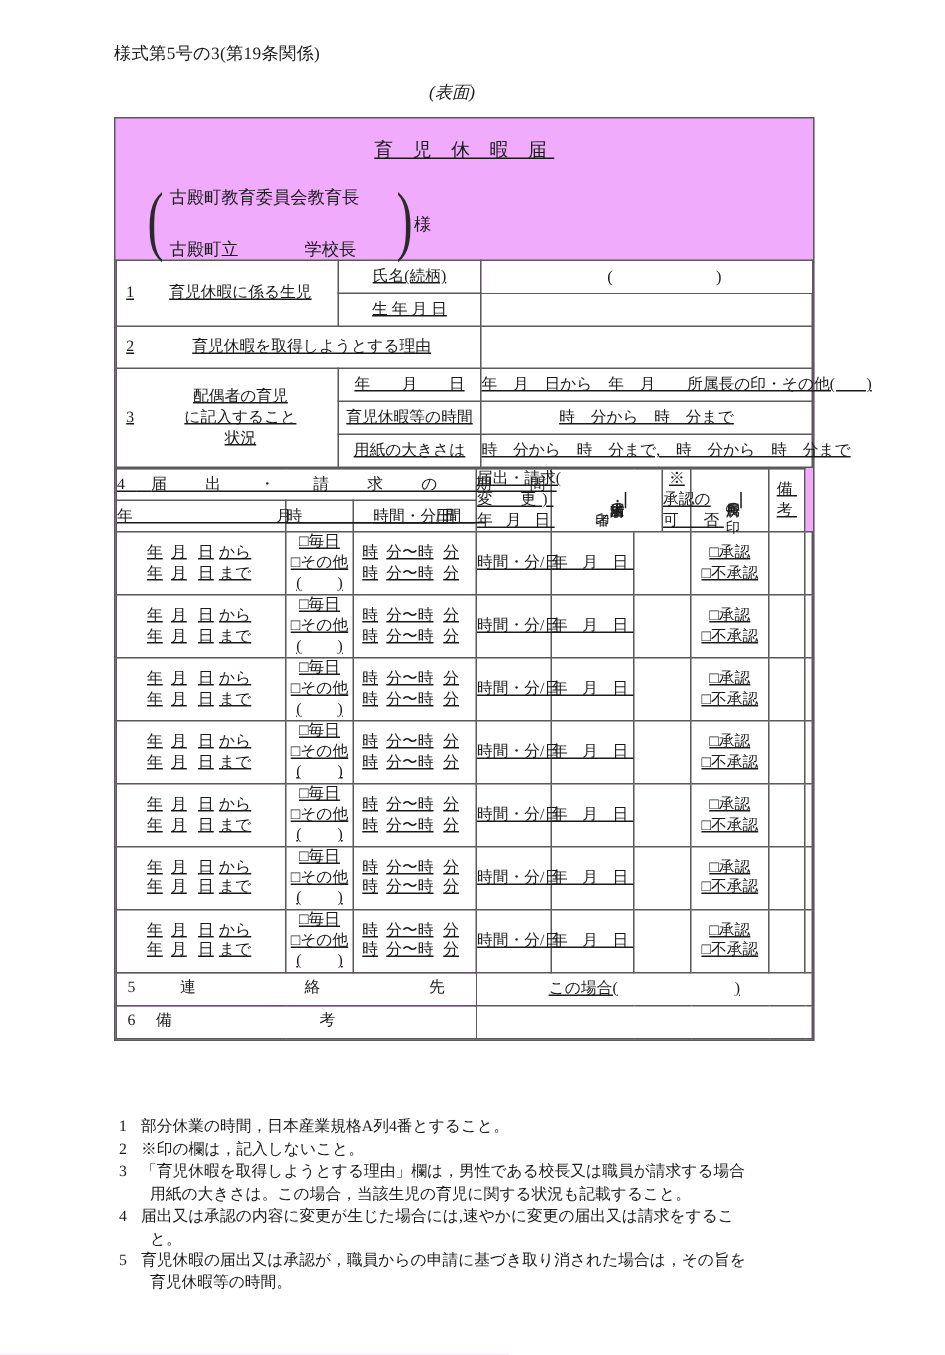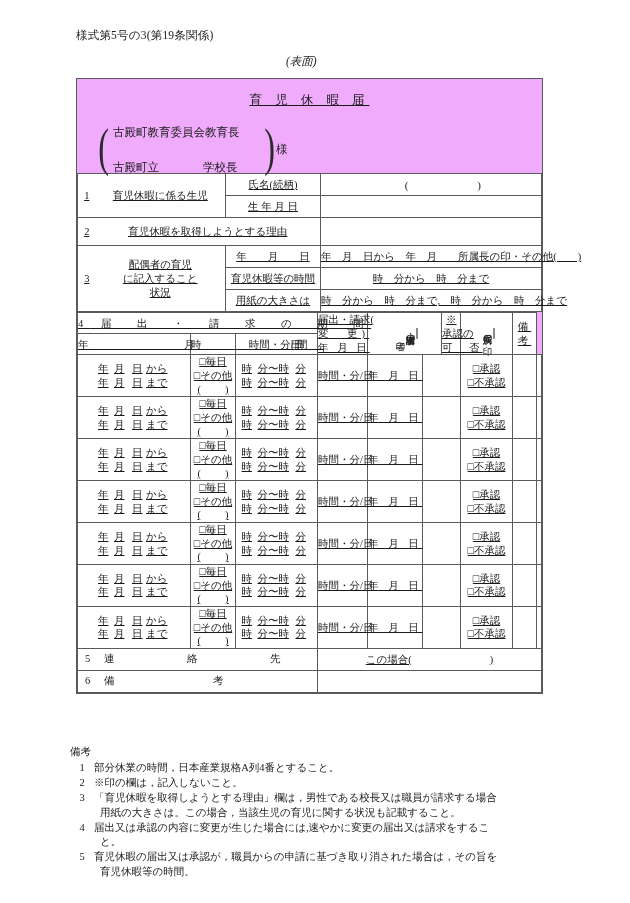--- a/index.html
+++ b/index.html
@@ -239,21 +239,21 @@
     text-align: left;
     padding-left: 5px;
     font-size: 9.5px;
     line-height: 1.2;
     white-space: nowrap;
   }
 
   
   .r5-label { text-align: left; white-space: nowrap; position: relative; height: 21px; }
   .r5-label .n { position: absolute; left: 7px; top: 3px; }
-  .r5-label .t { position: absolute; left: 26px; top: 3px; letter-spacing: 31px; }
+  .r5-label .t { position: absolute; left: 42px; top: 3px; letter-spacing: 31px; }
   .r6-label .t { position: absolute; left: 26px; top: 3px; letter-spacing: 44px; }
   .tel { font-size: 10.5px; white-space: nowrap; }
   .tel .pr { margin-left: 78px; }
 
   
   .notes {
     position: absolute;
     left: 70px;
     top: 745px;
     width: 500px;
@@ -710,21 +710,20 @@
             <span class="n">6</span>
             <span class="t">備　考</span>
           </td>
           <td colspan="7"></td>
         </tr>
       </tbody>
     </table>
   </div>
 
   <div class="notes">
-    <div class="head">備考</div>
     <div id="notes-list">
         <div class="note">
           <span class="num">1</span>
           <span class="body">部分休業の時間，日本産業規格A列4番とすること。</span>
         </div>
         <div class="note">
           <span class="num">2</span>
           <span class="body">※印の欄は，記入しないこと。</span>
         </div>
         <div class="note">

